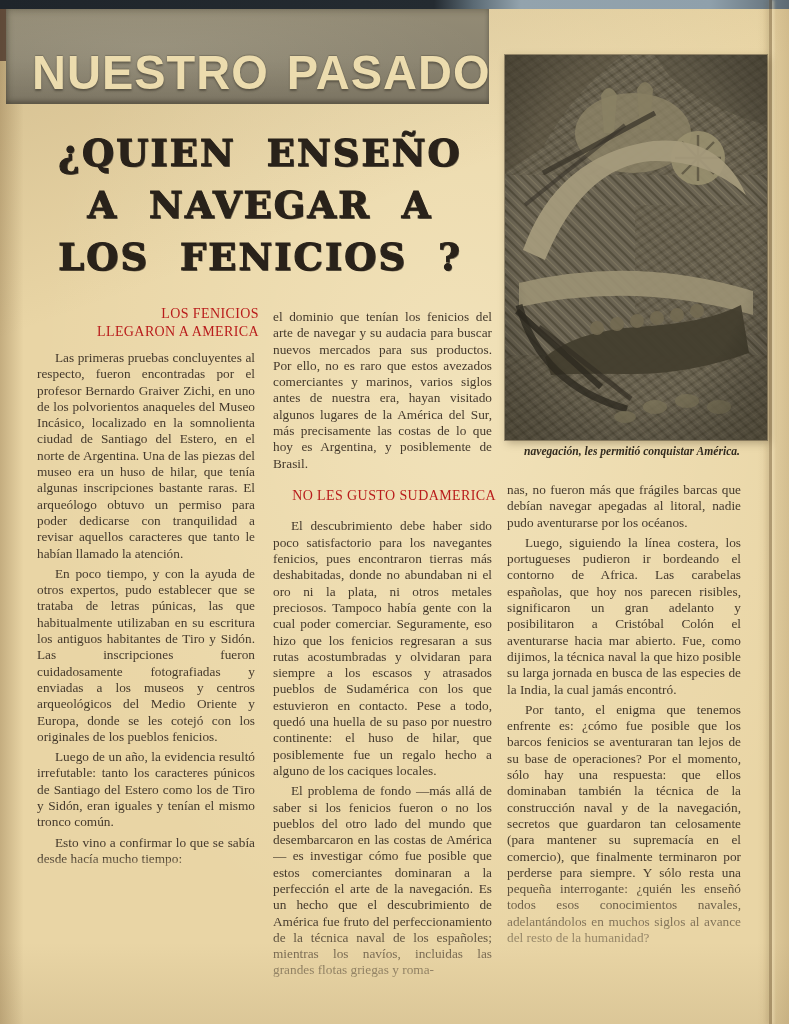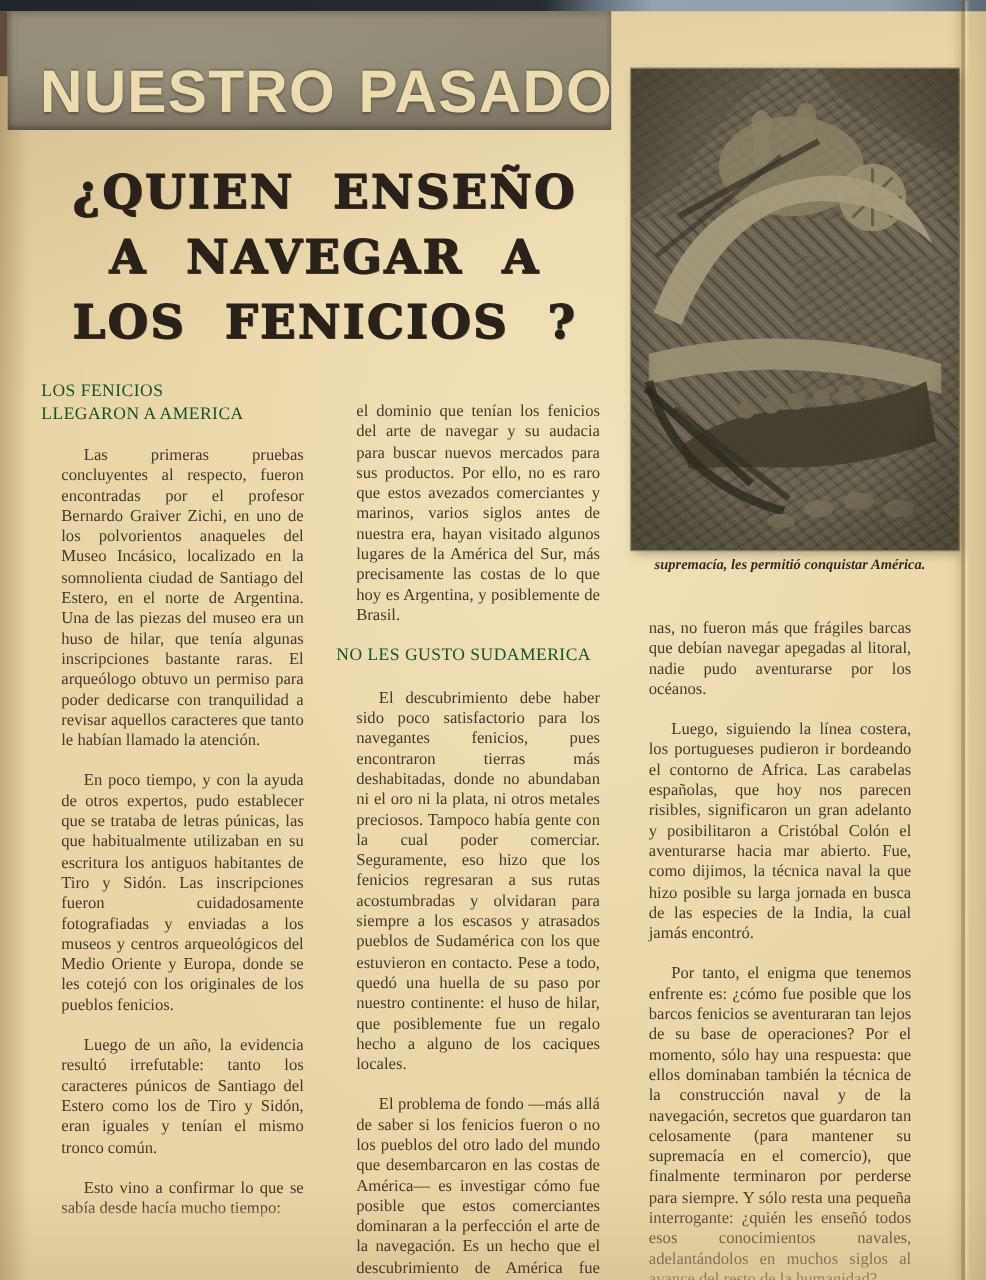--- a/index.html
+++ b/index.html
@@ -58,25 +58,25 @@
   .caption{
     position:absolute;left:496px;top:445px;width:272px;
     text-align:center;font-family:"Liberation Serif",serif;
     font-style:italic;font-weight:bold;font-size:11.6px;line-height:14px;
     color:#332c20;
   }
   .col{
     position:absolute;color:var(--body-ink);
     font-size:13.3px;line-height:16.3px;text-align:justify;
   }
-  .col p{margin:16px;text-indent:18px;}
+  .col p{margin:4px;text-indent:18px;}
   .col p.noindent{text-indent:0;}
   .col-heading{
-    text-align:left;font-size:14px;line-height:17.5px;
-    letter-spacing:.4px;color:#14532d;margin:0 0 10px 0;
+    text-align:right;font-size:14px;line-height:17.5px;
+    letter-spacing:.4px;color:#b91c1c;margin:0 0 10px 0;
   }
   .col-heading.single{margin:15px 0 14px 0;}
   #col1{left:33px;top:305px;width:226px;}
   #col2{left:269px;top:305px;width:227px;}
   #col3{left:503px;top:478px;width:242px;}
   .fade-tail{
     -webkit-mask-image:linear-gradient(180deg,#000 70%,rgba(0,0,0,.45) 100%);
     mask-image:linear-gradient(180deg,#000 70%,rgba(0,0,0,.45) 100%);
   }
   .fold-line{
@@ -151,21 +151,21 @@
       <ellipse cx="150" cy="352" rx="12" ry="7"></ellipse>
       <ellipse cx="182" cy="346" rx="12" ry="7"></ellipse>
       <ellipse cx="214" cy="352" rx="12" ry="7"></ellipse>
       <ellipse cx="120" cy="362" rx="11" ry="6"></ellipse>
     </g>
     <rect width="262" height="385" fill="url(#vig)"></rect>
   </svg>
 </div>
 
 <div class="caption">
-  <div>supremacía, les permitió conquistar América.</div>
+  <div>navegación, les permitió conquistar América.</div>
 </div>
 
 <div id="col1" class="col">
   <div class="col-heading">
     <div>LOS FENICIOS</div>
     <div>LLEGARON A AMERICA</div>
   </div>
   <p>Las primeras pruebas concluyentes al respecto, fueron encontradas por el profesor Bernardo Graiver Zichi, en uno de los polvorientos anaqueles del Museo Incásico, localizado en la somnolienta ciudad de Santiago del Estero, en el norte de Argentina. Una de las piezas del museo era un huso de hilar, que tenía algunas inscripciones bastante raras. El arqueólogo obtuvo un permiso para poder dedicarse con tranquilidad a revisar aquellos caracteres que tanto le habían llamado la atención.</p>
   <p>En poco tiempo, y con la ayuda de otros expertos, pudo establecer que se trataba de letras púnicas, las que habitualmente utilizaban en su escritura los antiguos habitantes de Tiro y Sidón. Las inscripciones fueron cuidadosamente fotografiadas y enviadas a los museos y centros arqueológicos del Medio Oriente y Europa, donde se les cotejó con los originales de los pueblos fenicios.</p>
   <p>Luego de un año, la evidencia resultó irrefutable: tanto los caracteres púnicos de Santiago del Estero como los de Tiro y Sidón, eran iguales y tenían el mismo tronco común.</p>

